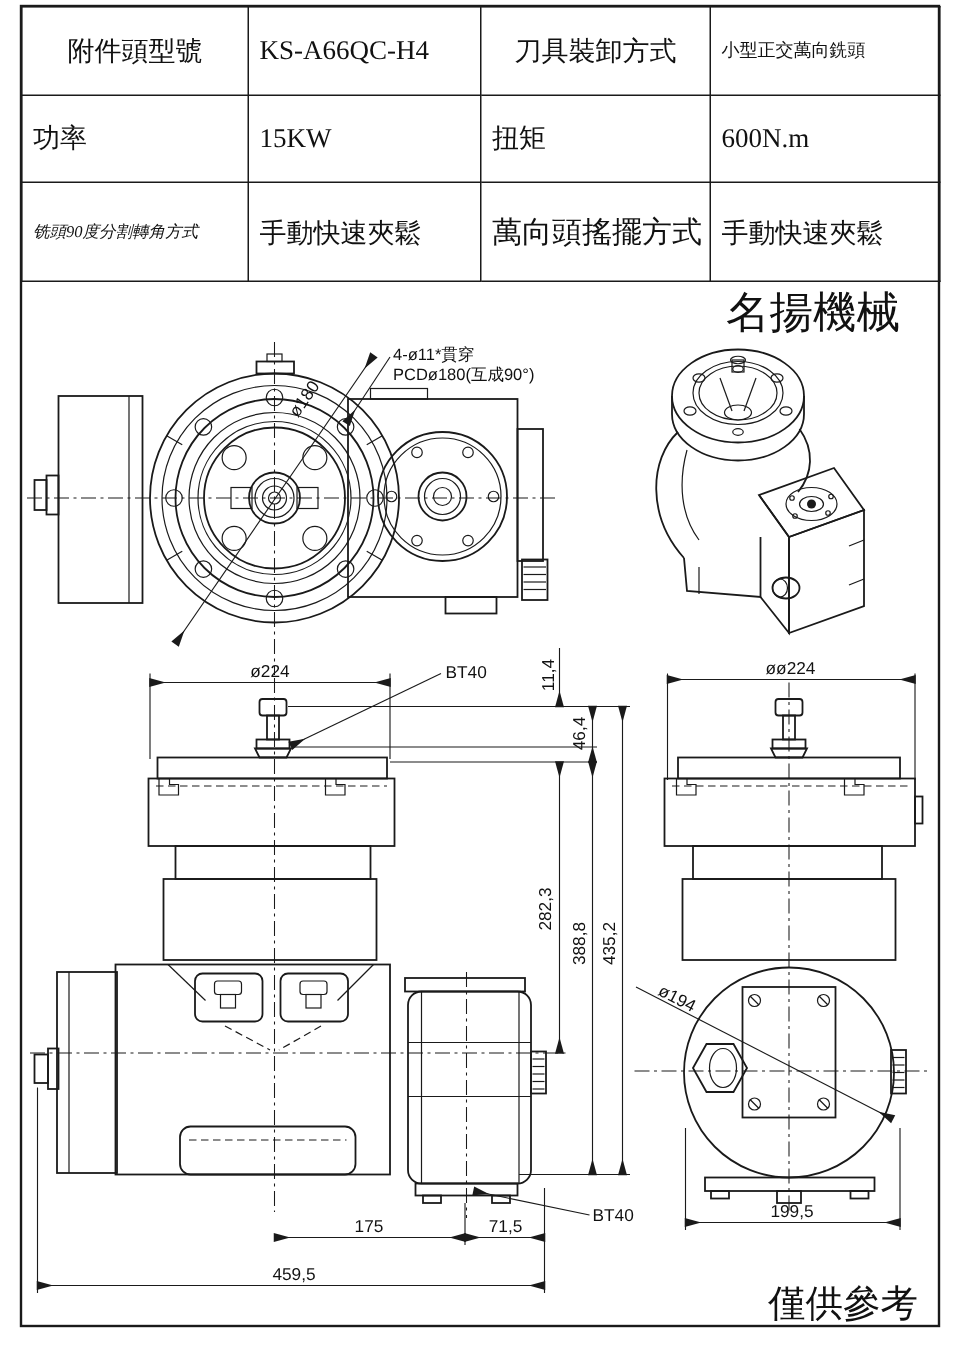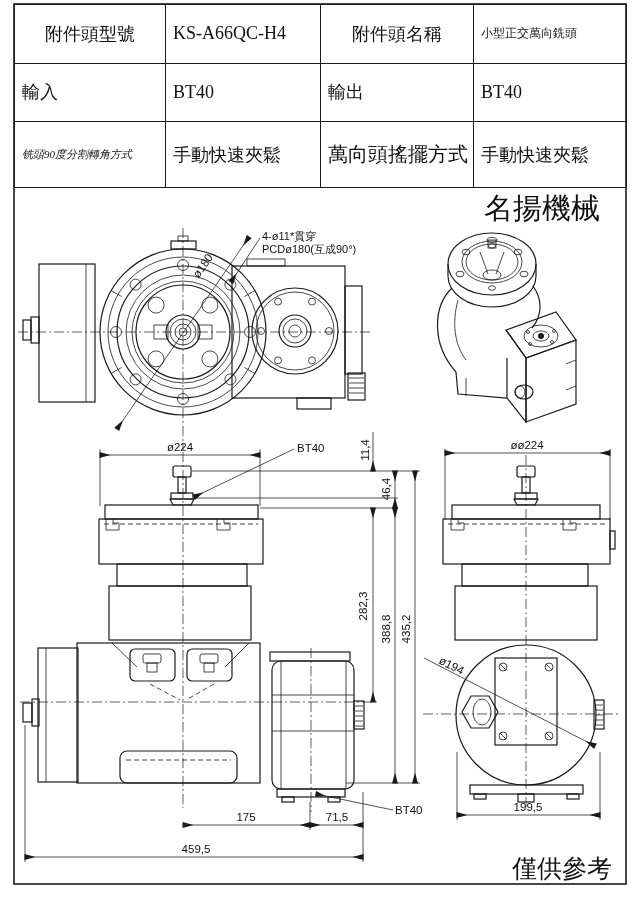--- a/index.html
+++ b/index.html
@@ -336,28 +336,28 @@
     <colgroup>
         <col class="c0">
         <col class="c1">
         <col class="c2">
         <col class="c3">
       </colgroup>
     <tbody>
         <tr>
       <td class="hdr">附件頭型號</td>
       <td>KS-A66QC-H4</td>
-      <td class="hdr">附件頭名稱</td>
+      <td class="hdr">刀具裝卸方式</td>
       <td style="font-size:12px">小型正交萬向銑頭</td>
     </tr>
     <tr>
-      <td>輸入</td>
-      <td>BT40</td>
-      <td>輸出</td>
-      <td>BT40</td>
+      <td>功率</td>
+      <td>15KW</td>
+      <td>扭矩</td>
+      <td>600N.m</td>
     </tr>
     <tr class="last">
       <td class="small">铣頭90度分割轉角方式</td>
       <td>手動快速夾鬆</td>
       <td class="mid">萬向頭搖擺方式</td>
       <td>手動快速夾鬆</td>
     </tr>
   </tbody>
     </table>
 

